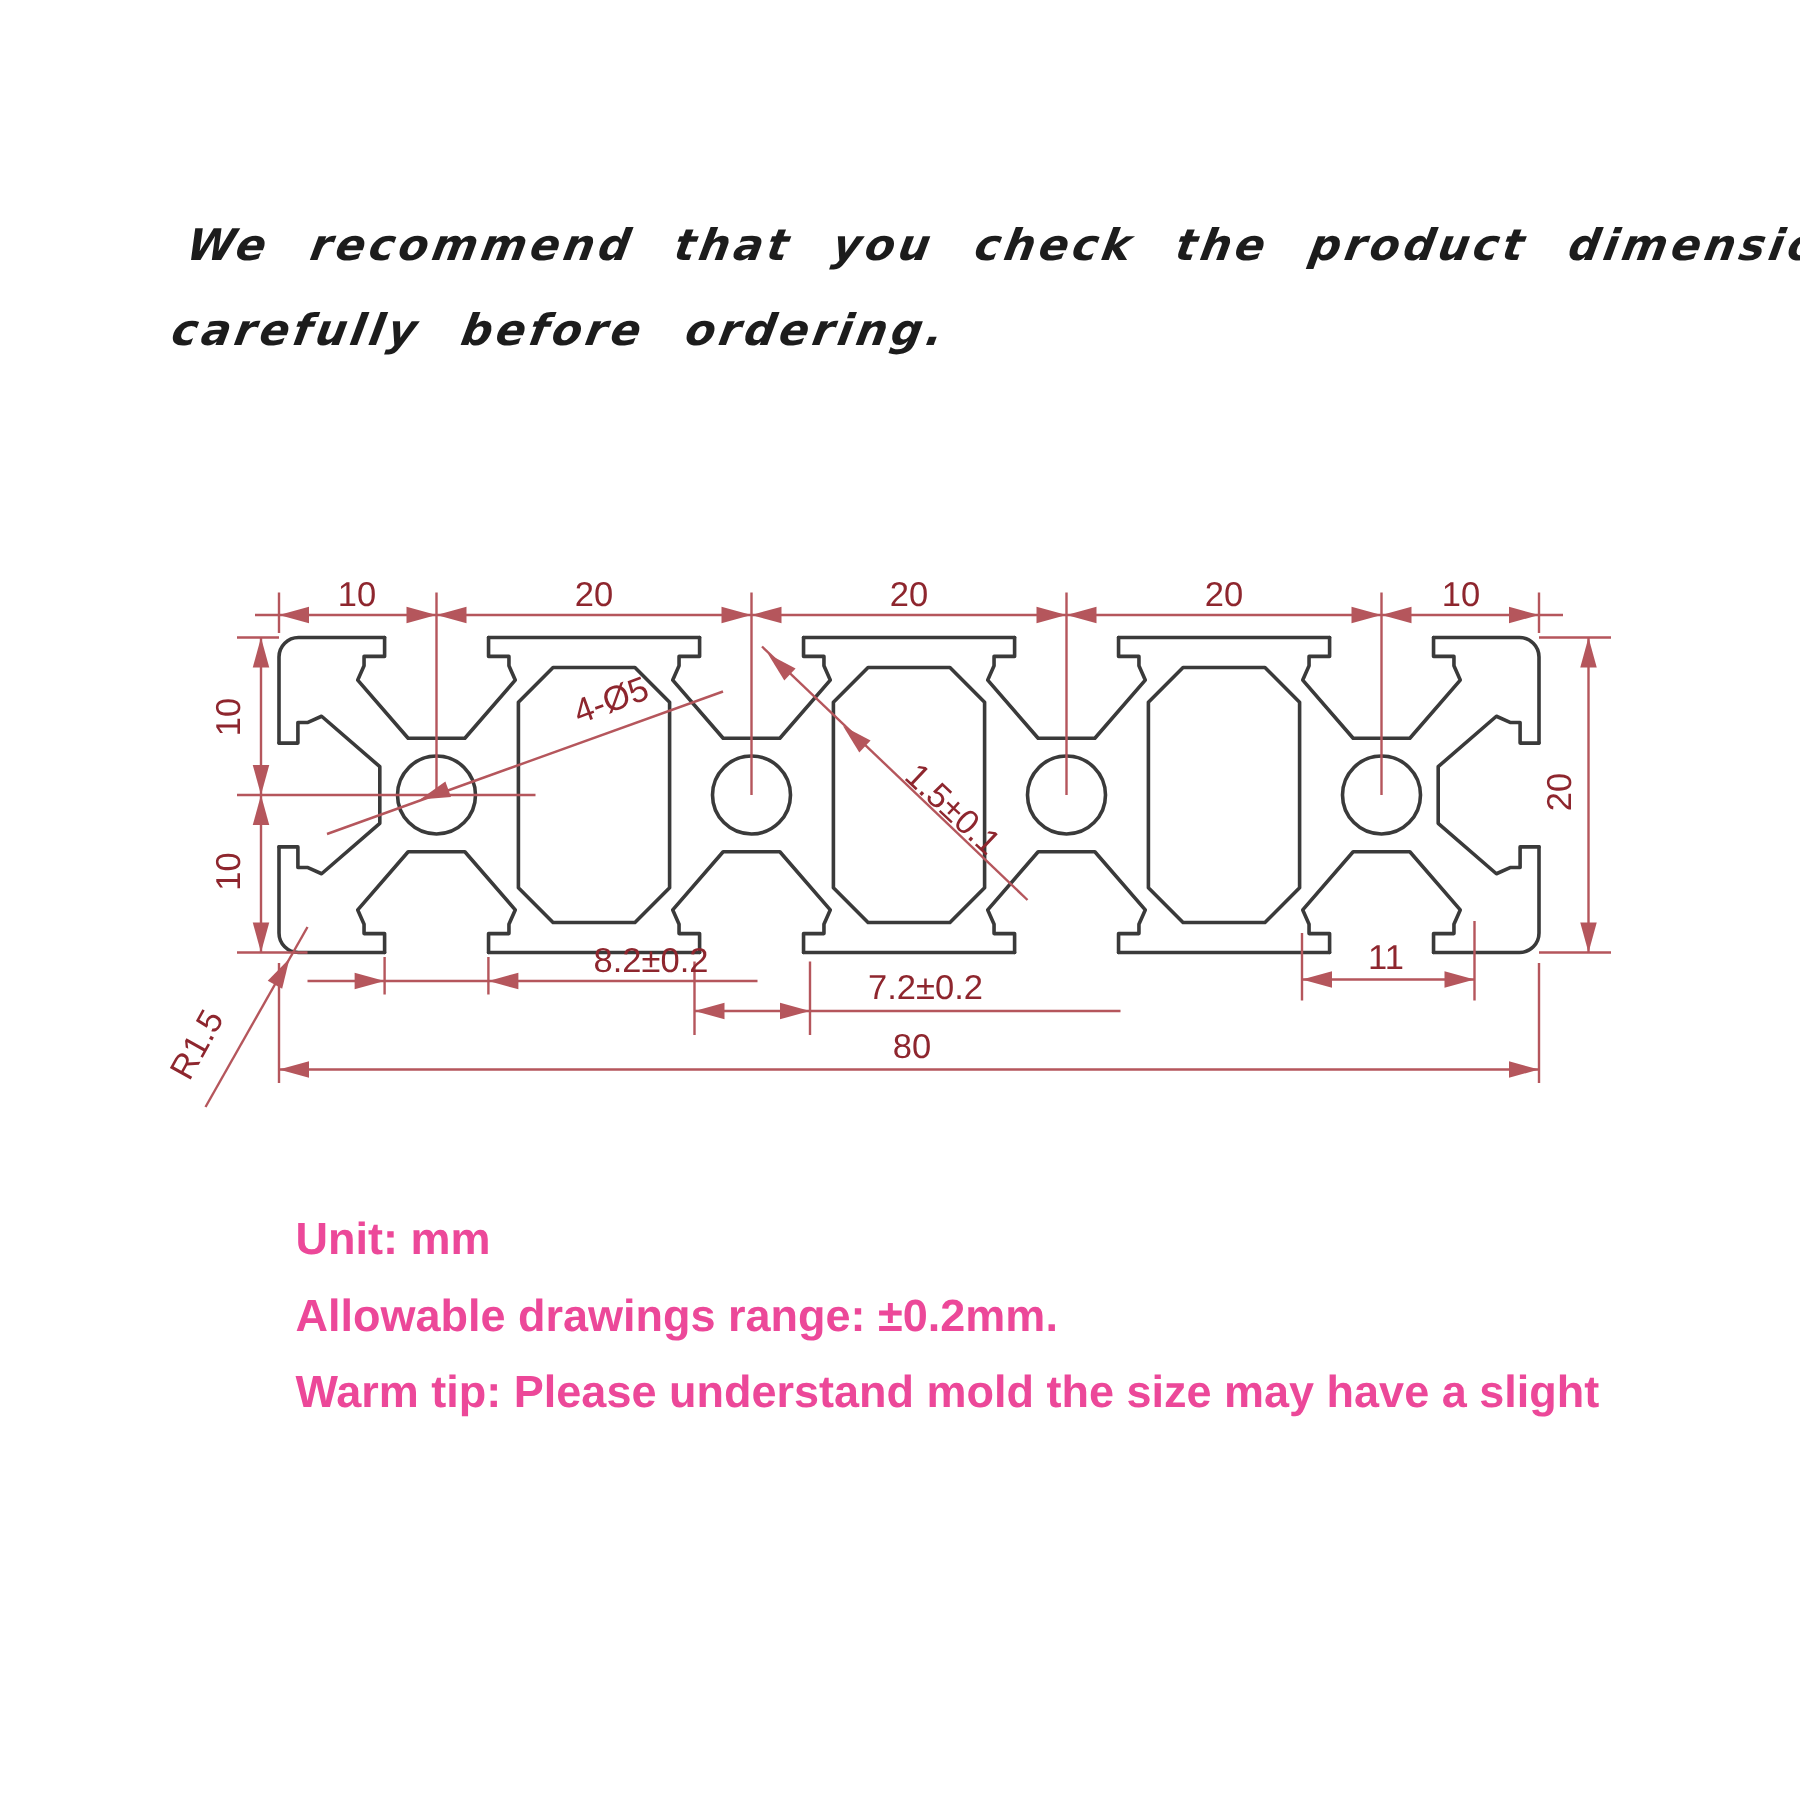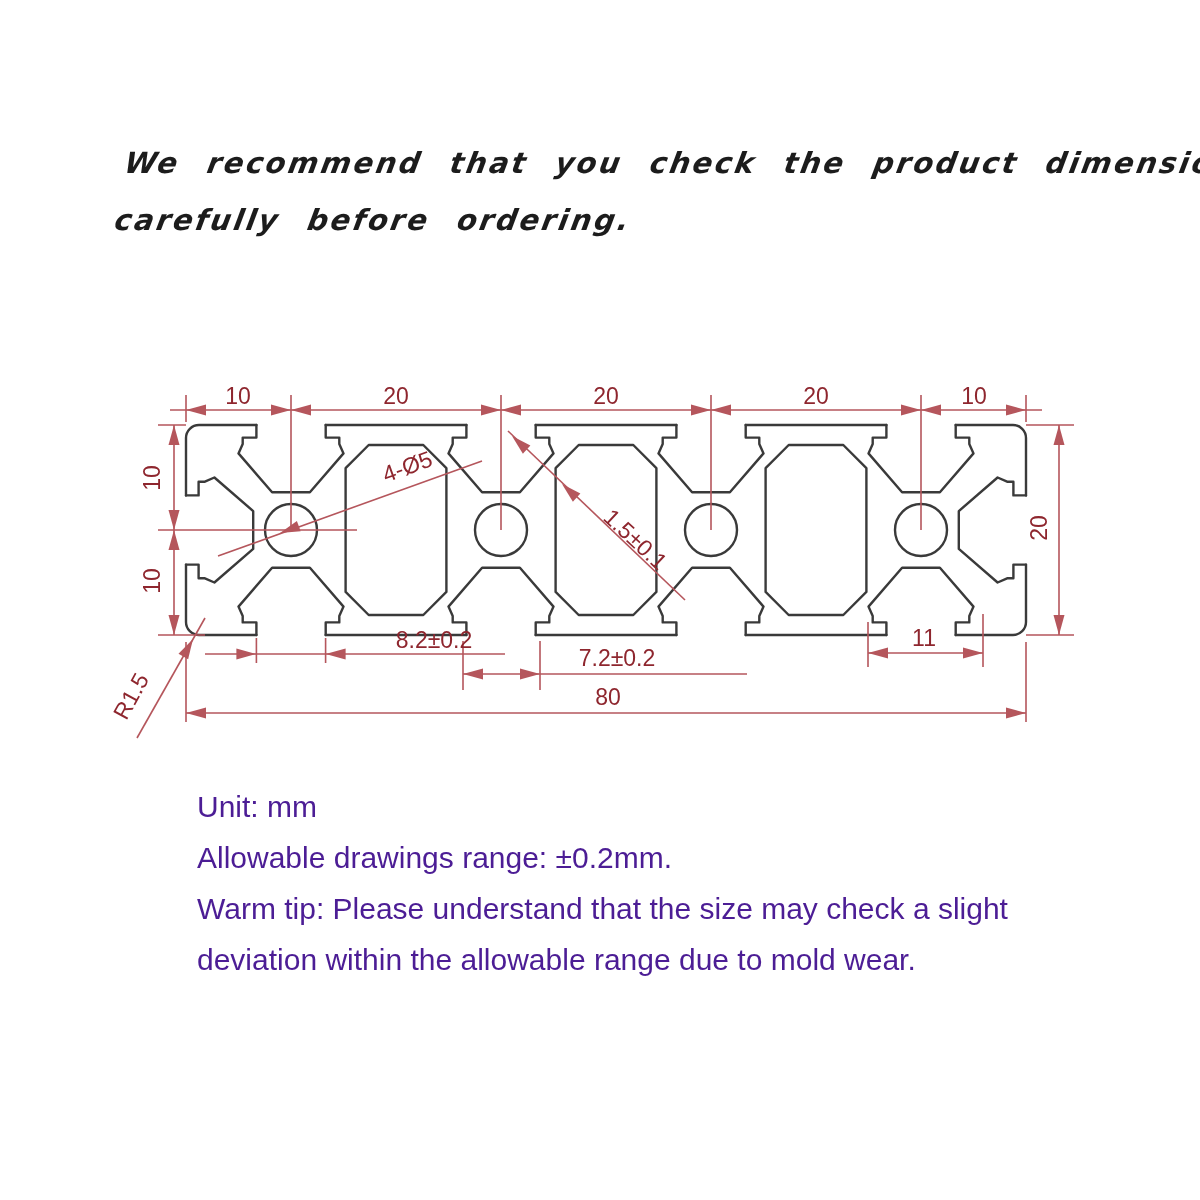--- a/index.html
+++ b/index.html
@@ -5,21 +5,21 @@
   html,body{margin:0;padding:0;background:#fff;}
   .page{position:relative;width:1200px;height:1200px;background:#ffffff;overflow:hidden;
         font-family:"Liberation Sans",sans-serif;}
   .note{position:absolute;left:118px;top:146px;width:1020px;
         font-family:"DejaVu Sans",sans-serif;font-style:italic;font-weight:600;
         font-size:29px;color:#1c1c1c;letter-spacing:2.5px;word-spacing:15px;
         transform:skewX(-10deg);}
   .note-line{height:57px;white-space:nowrap;}
   .drawing-svg{position:absolute;left:0;top:0;width:1200px;height:1200px;}
   .dim-label{font-family:"Liberation Sans",sans-serif;font-size:23px;fill:#8e262e;}
-  .footer{position:absolute;left:197px;top:790px;font-size:30px;color:#4c1d95;}
+  .footer{position:absolute;left:197px;top:810px;font-size:30px;color:#ec4899;font-weight:bold;}
   .footer-line{height:51px;white-space:nowrap;}
 </style>
 </head>
 <body>
 
 <div class="page">
 
   <div class="note">
     <div class="note-line">We recommend that you check the product dimensional drawings</div>
     <div class="note-line">carefully before ordering.</div>
@@ -140,17 +140,16 @@
       <text class="dim-label" x="608" y="705">80</text>
       <text class="dim-label" transform="translate(138 700) rotate(-61)">R1.5</text>
       <text class="dim-label" transform="translate(410 474) rotate(-20)">4-Ø5</text>
       <text class="dim-label" transform="translate(630 545) rotate(43)">1.5±0.1</text>
     </g>
   </svg>
 
   <div class="footer">
     <div class="footer-line">Unit: mm</div>
     <div class="footer-line">Allowable drawings range: ±0.2mm.</div>
-    <div class="footer-line">Warm tip: Please understand that the size may check a slight</div>
-    <div class="footer-line">deviation within the allowable range due to mold wear.</div>
+    <div class="footer-line">Warm tip: Please understand mold the size may have a slight</div>
   </div>
 
 </div>
 
 </body></html>

